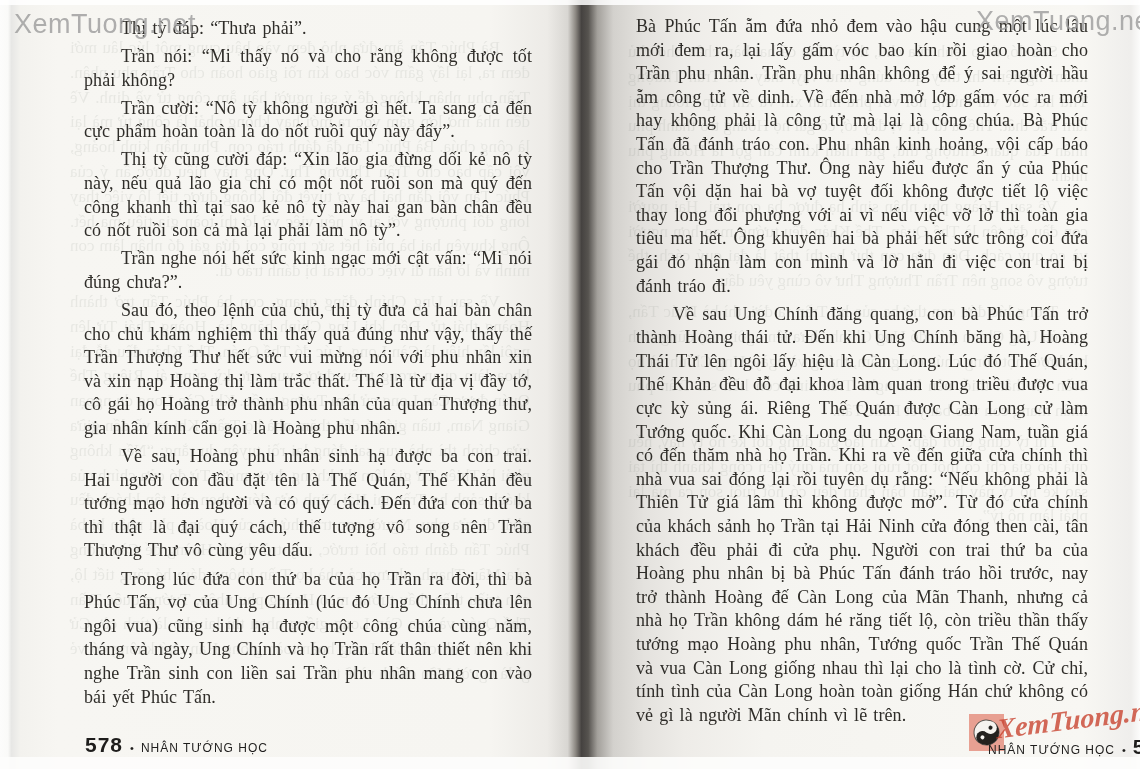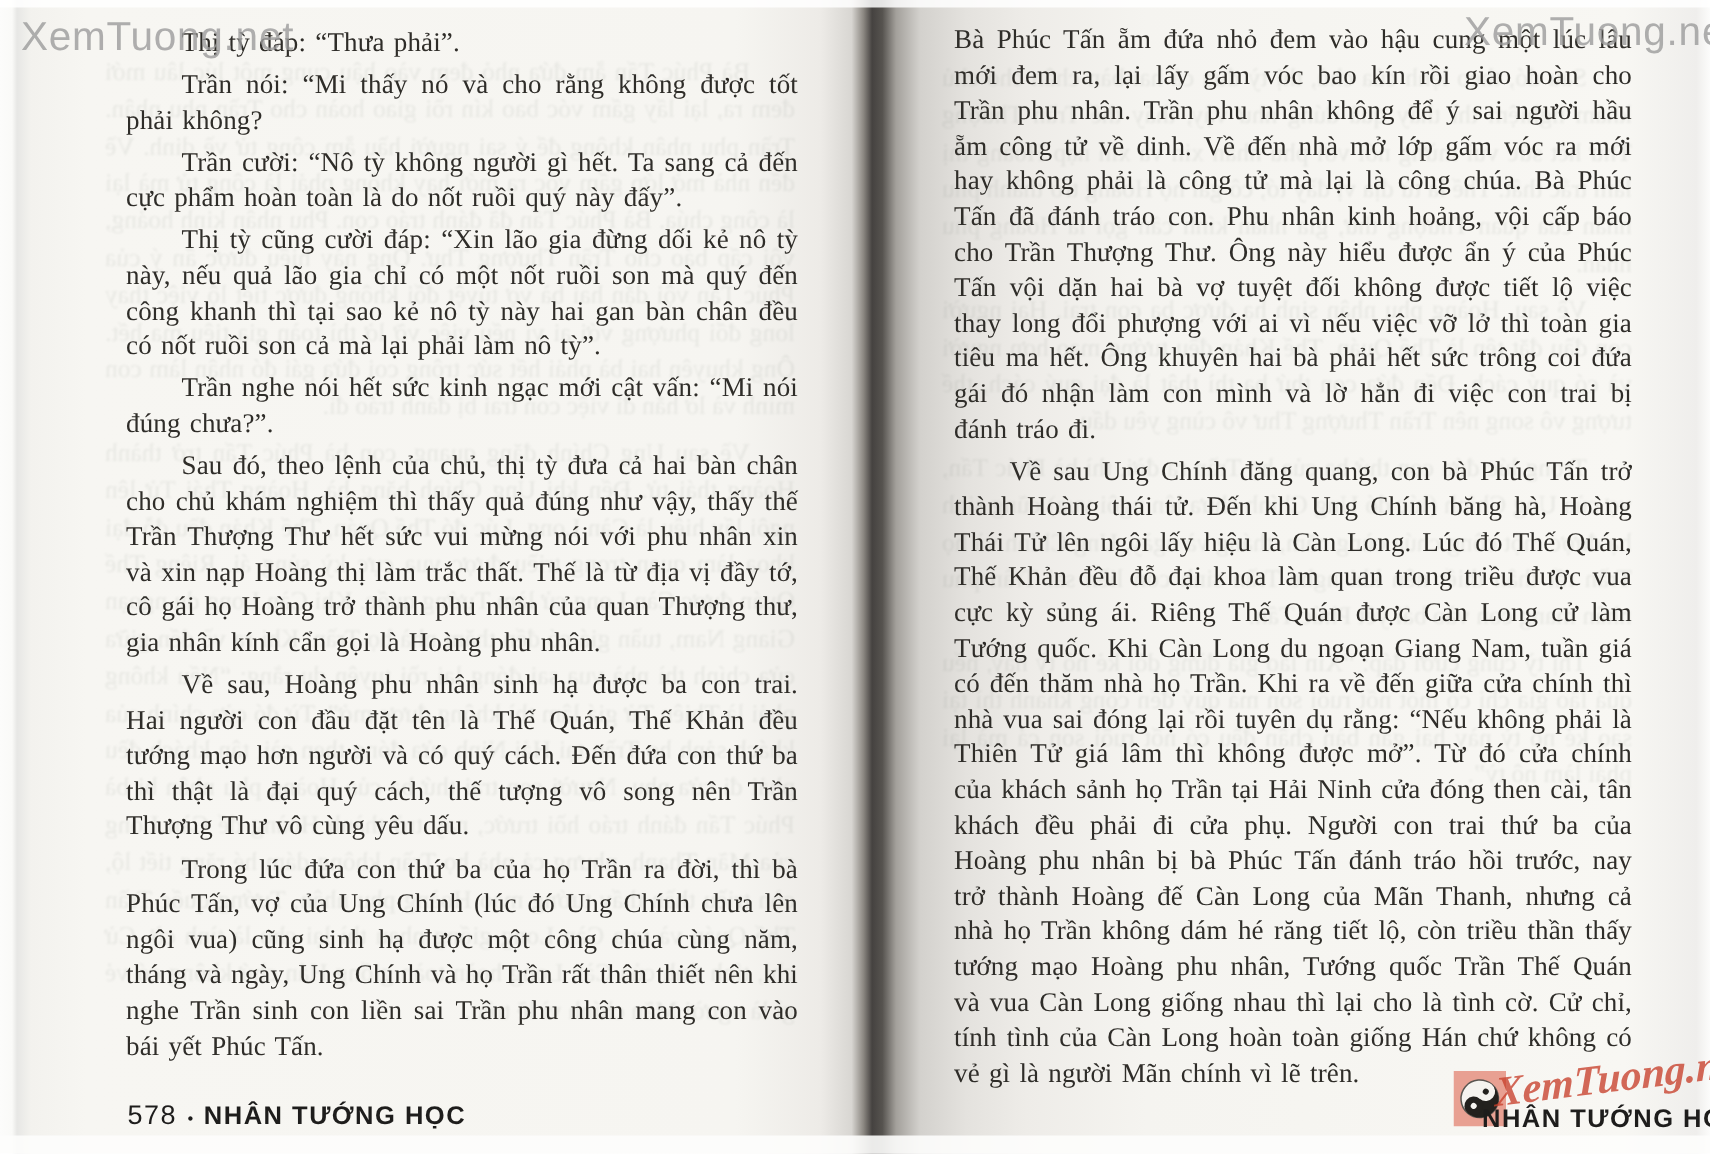--- a/index.html
+++ b/index.html
@@ -41,23 +41,23 @@
   .ghost p{margin:0 0 6px;text-indent:30px;}
   .ghost-left{left:70px;top:36px;width:460px;}
   .ghost-right{left:628px;top:40px;width:460px;}
 
   .wm-top{position:absolute;font-family:"Liberation Sans",sans-serif;font-size:27px;
           color:#9c9c9c;opacity:.8;letter-spacing:.5px;white-space:nowrap;}
   .wm-tl{left:14px;top:9px;}
   .wm-tr{left:976px;top:6px;}
 
   .footer{position:absolute;display:flex;align-items:baseline;font-family:"Liberation Sans",sans-serif;color:#1e1d1c;white-space:nowrap;}
-  .footer .num{font-size:18px;font-weight:normal;letter-spacing:1px;}
+  .footer .num{font-size:21px;font-weight:bold;letter-spacing:1px;}
   .footer .bullet{font-size:11px;margin:0 7px;}
-  .footer .title{font-size:17px;font-weight:bold;letter-spacing:1px;}
+  .footer .title{font-size:12px;font-weight:normal;letter-spacing:1px;}
   .footer-left{left:85px;top:733px;}
   .footer-right{left:988px;top:735px;z-index:3;}
 
   .logo{position:absolute;left:969px;top:714px;width:35px;height:37px;z-index:2;}
 
   .wm-red{position:absolute;left:996px;top:703px;z-index:4;white-space:nowrap;
           font-family:"Liberation Serif",serif;font-style:italic;font-weight:bold;font-size:28px;
           color:#c8402c;opacity:.78;transform:rotate(-7deg) skewX(-7deg);}
 </style>
 </head>

